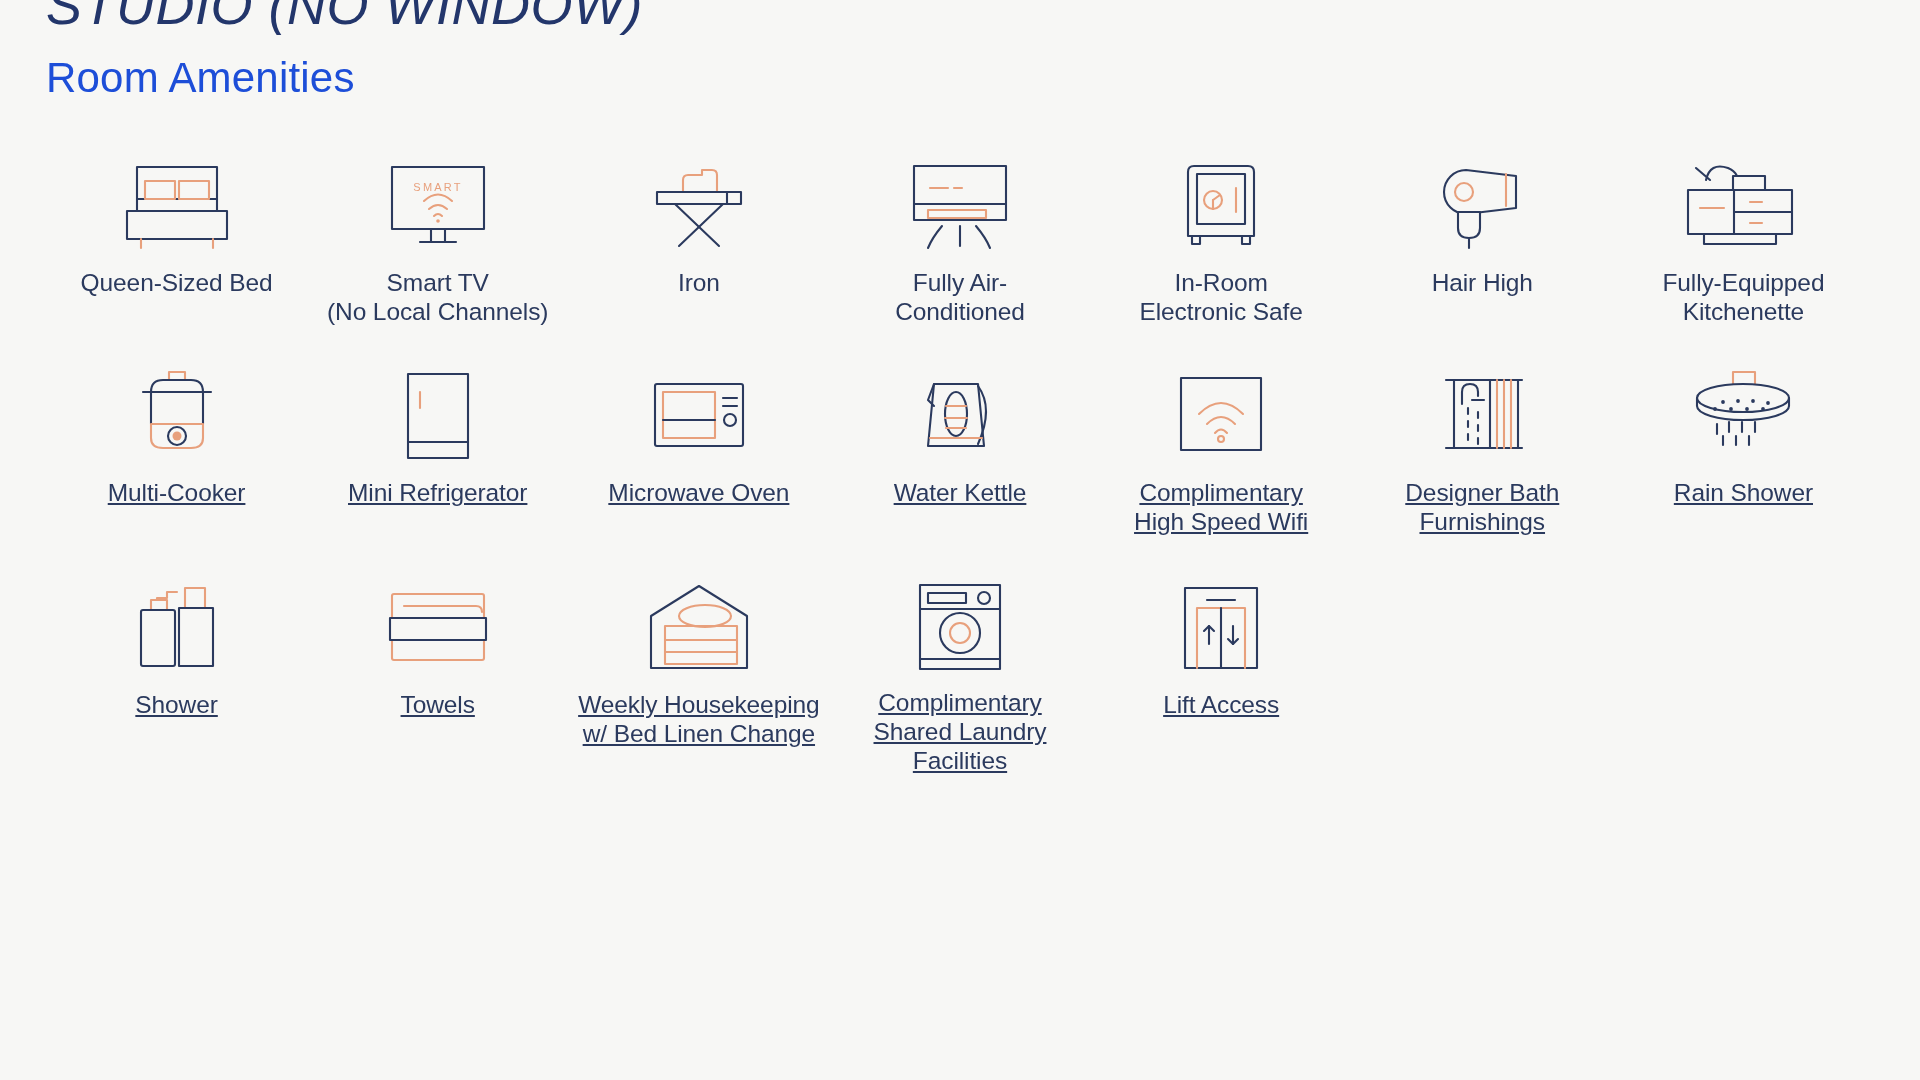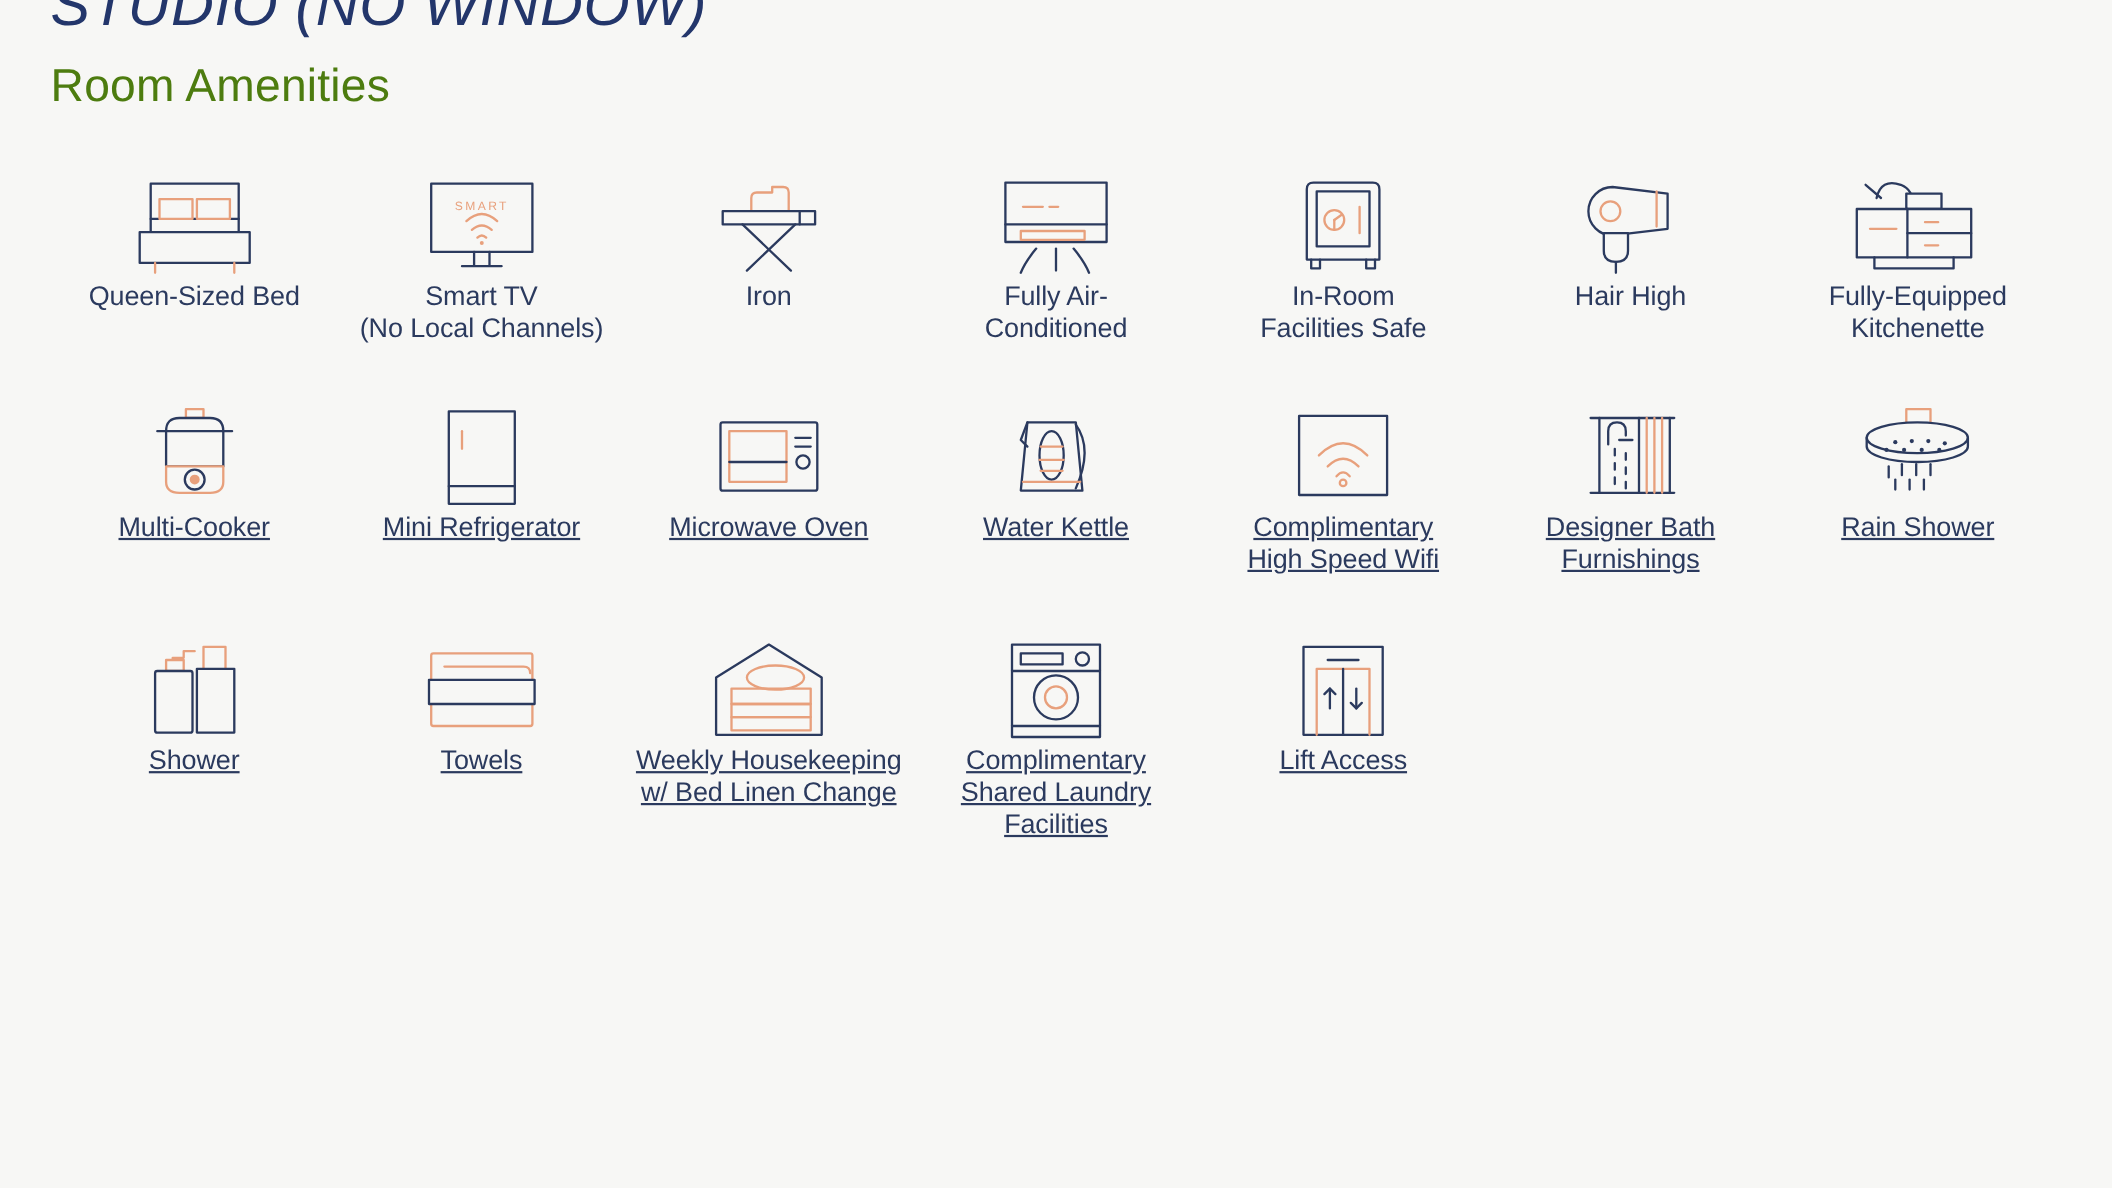--- a/index.html
+++ b/index.html
@@ -31,21 +31,21 @@
     letter-spacing: 0.5px;
     color: #23366b;
     line-height: 1;
     margin-top: -22px;
     white-space: nowrap;
   }
 
   .subtitle {
     font-size: 42px;
     font-weight: 300;
-    color: #4d7c0f;
+    color: #1d4ed8;
     letter-spacing: 0.2px;
     margin-top: 22px;
   }
 
   
   .grid {
     margin-top: 40px;
     display: grid;
     grid-template-columns: repeat(7, 1fr);
     row-gap: 0px;
@@ -69,21 +69,21 @@
     align-items: center;
     justify-content: flex-start;
   }
 
   .icon-box svg {
     display: block;
     overflow: visible;
   }
 
   .label {
-    margin-top: 0;
+    margin-top: 13px;
     font-size: 24.5px;
     font-weight: 400;
     line-height: 1.18;
     text-align: center;
     color: #2b3a5e;
     letter-spacing: -0.1px;
     white-space: pre-line;
   }
 
   
@@ -181,21 +181,21 @@
           <rect class="nf" x="19" y="12" width="48" height="50"></rect>
           <circle class="c" cx="35" cy="38" r="9"></circle>
           <line class="c" x1="35" y1="38" x2="42" y2="33"></line>
           <line class="c" x1="35" y1="38" x2="35" y2="47"></line>
           <line class="c" x1="58" y1="26" x2="58" y2="50"></line>
           <path class="n" d="M14 74 v8 h8 v-8"></path>
           <path class="n" d="M64 74 v8 h8 v-8"></path>
         </svg>
       </div>
       <div class="label">In-Room
-Facilities Safe</div>
+Electronic Safe</div>
     </div>
 
     <div class="cell row1">
       <div class="icon-box">
         <svg width="100" height="88" viewBox="0 0 100 88">
           <path class="nf" d="M34 8 a22 22 0 0 0 0 44 l50 -6 v-32 z"></path>
           <circle class="c" cx="32" cy="30" r="9"></circle>
           <line class="c" x1="74" y1="12" x2="74" y2="44"></line>
           <path class="nf" d="M26 50 h22 v16 q0 10 -11 10 q-11 0 -11 -10 z"></path>
           <line class="n" x1="37" y1="76" x2="37" y2="86"></line>

